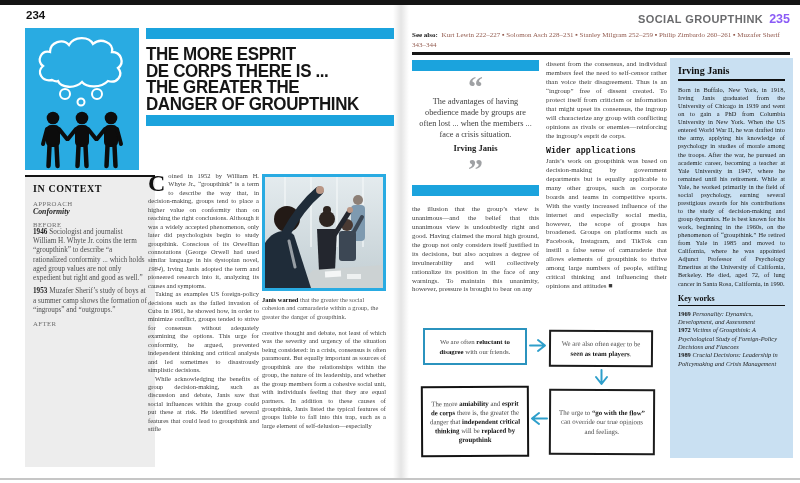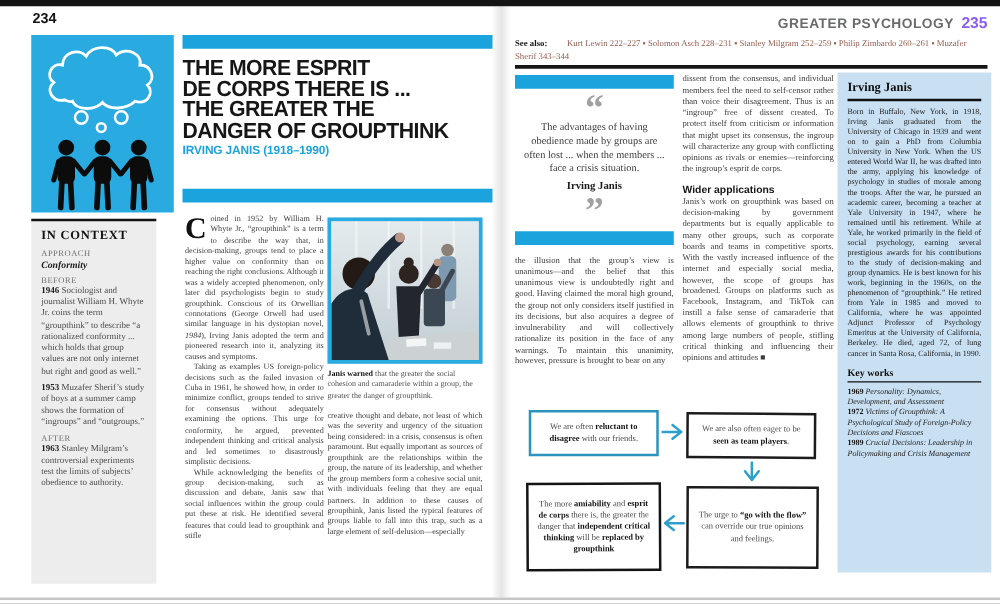--- a/index.html
+++ b/index.html
@@ -12,21 +12,21 @@
   .pageno{position:absolute;font-family:"Liberation Sans",sans-serif;font-weight:800;font-size:11.5px;color:#141414;}
   
   .fig-box{position:absolute;left:25px;top:28px;width:114px;height:142px;background:#29abe2;}
   .title-block{position:absolute;left:146px;top:28px;width:248px;}
   .bar{height:11px;background:#1ba3dd;}
   .title-block h1{margin:7px 0 3px 0;font-family:"Liberation Sans",sans-serif;font-weight:800;
       font-size:17.5px;line-height:16.5px;letter-spacing:-0.4px;color:#161616;
       transform:scaleX(.97);transform-origin:0 0;white-space:nowrap;}
   .subtitle{font-family:"Liberation Sans",sans-serif;font-weight:800;font-size:9.5px;color:#1ba3dd;
       letter-spacing:-0.1px;margin-bottom:25px;}
-  .in-context{position:absolute;left:25px;top:175px;width:100px;height:292px;background:#ededed;
+  .in-context{position:absolute;left:25px;top:175px;width:130px;height:292px;background:#ededed;
       border-top:2px solid #141414;padding:6px 8px;box-sizing:border-box;overflow:hidden;}
   .in-context h2{margin:0 0 6px 0;font-size:10px;font-weight:800;letter-spacing:.6px;color:#111;}
   .ic-label{font-size:6.8px;letter-spacing:.4px;color:#6e6e6e;margin-top:5px;}
   .ic-strong{font-size:7.8px;font-weight:800;color:#1c1c1c;margin-bottom:2px;font-style:italic;}
   .ic-item{margin:0 0 4px 0;font-size:7.2px;line-height:1.28;color:#4d4d4d;text-align:left;}
   .ic-item .year{font-weight:800;color:#1c1c1c;}
   .col{position:absolute;}
   .colL1{left:148px;top:172px;width:111px;}
   .colL2{left:262px;top:329px;width:124px;}
   .body{margin:0;font-size:6.5px;line-height:1.3;text-align:justify;color:#3c3c3c;}
@@ -35,32 +35,32 @@
   .photo{position:absolute;left:262px;top:174px;width:124px;height:117px;border:3px solid #29abe2;box-sizing:border-box;background:#d7e0e3;}
   .photo svg{display:block;}
   .caption{position:absolute;left:262px;top:296px;width:124px;font-size:6.4px;line-height:1.3;color:#555;}
   .b{font-weight:800;color:#141414;}
   .i{font-style:italic;}
   
   .rp-header{position:absolute;right:10px;top:9px;font-family:"Liberation Sans",sans-serif;white-space:nowrap;}
   .rp-header .section{font-weight:700;font-size:11px;letter-spacing:.4px;color:#6a6b6d;margin-right:6px;}
   .rp-header .pn{font-weight:800;font-size:12.5px;color:#8b5cf6;}
   .see-also{position:absolute;left:412px;top:30px;width:378px;font-size:7px;line-height:1.45;color:#935c50;}
-  .sa-label{font-weight:800;color:#141414;margin-right:14px;}
+  .sa-label{font-weight:800;color:#141414;margin-right:2px;}
   .rule{position:absolute;left:412px;top:52px;width:378px;height:2.5px;background:#161616;}
   .rcol1{position:absolute;left:412px;top:60px;width:127px;}
   .rcol2{position:absolute;left:546px;top:60px;width:121px;}
   .rbody{font-size:6.9px;line-height:1.3;}
   .quote{text-align:center;padding:2px 6px 4px 6px;}
   .qmark{font-size:30px;line-height:.9;color:#9fa1a4;font-weight:700;height:22px;}
   .qmark.close{height:26px;}
   .qtext{font-size:8.3px;line-height:1.32;color:#3c3c3c;margin:2px 0 2px 0;}
   .qattr{font-size:8.6px;font-weight:800;color:#1c1c1c;margin-bottom:2px;}
   .rcol1 .body{margin-top:9px;}
-  .subhead{margin:5px 0 2px 0;font-family:Liberation Sans, sans-serif;font-size:8.3px;font-weight:800;color:#151515;}
+  .subhead{margin:5px 0 2px 0;font-family:Liberation Mono, monospace;font-size:8.3px;font-weight:800;color:#151515;}
   
   .dbox{position:absolute;background:#fff;display:flex;align-items:center;justify-content:center;
         box-sizing:border-box;text-align:center;padding:3px 6px;}
   .dtxt{font-size:6.8px;line-height:1.35;color:#4a4a4a;}
   .boxA{left:423px;top:328px;width:104px;height:37px;border:2px solid #2b93be;}
   .boxB{left:549px;top:330px;width:104px;height:37px;border:2px solid #1c1c1c;transform:rotate(.4deg);}
   .boxC{left:421px;top:386px;width:108px;height:71px;border:2.5px solid #141414;transform:rotate(-.3deg);}
   .boxD{left:549px;top:389px;width:106px;height:66px;border:2px solid #1c1c1c;transform:rotate(.3deg);}
   .arrow{position:absolute;}
   
@@ -105,33 +105,31 @@
         <line x1="92" y1="101" x2="96" y2="116" stroke-width="4"></line>
         <line x1="82.5" y1="118" x2="81.5" y2="138" stroke-width="4.5"></line>
         <line x1="89.5" y1="118" x2="90.5" y2="138" stroke-width="4.5"></line>
       </g>
     </svg>
   </div>
 
   <div class="title-block">
     <div class="bar"></div>
     <h1><span>THE MORE ESPRIT</span><br><span>DE CORPS THERE IS ...</span><br><span>THE GREATER THE</span><br><span>DANGER OF GROUPTHINK</span></h1>
-    <div class="subtitle">IRVING JANIS (1918–1990)</div>
     <div class="bar"></div>
   </div>
 
   <aside class="in-context">
     <h2>IN CONTEXT</h2>
     <div class="ic-label">APPROACH</div>
     <div class="ic-strong">Conformity</div>
     <div class="ic-label">BEFORE</div>
-    <p class="ic-item"><span class="year">1946</span> <span>Sociologist and journalist William H. Whyte Jr. coins the term “groupthink” to describe “a rationalized conformity ... which holds that group values are not only internet but right and good as well.”</span></p>
+    <p class="ic-item"><span class="year">1946</span> <span>Sociologist and journalist William H. Whyte Jr. coins the term “groupthink” to describe “a rationalized conformity ... which holds aged group values are not only expedient but right and good as well.”</span></p>
     <p class="ic-item"><span class="year">1953</span> <span>Muzafer Sherif’s study of boys at a summer camp shows the formation of “ingroups” and “outgroups.”</span></p>
     <div class="ic-label">AFTER</div>
-    <p class="ic-item"><span class="year">1963</span> <span>Stanley Milgram’s controversial experiments test the limits of subjects’ obedience to authority.</span></p>
   </aside>
 
   <div class="col colL1">
     <p class="body"><span class="dropcap">C</span><span><span>oined in 1952 by William H. Whyte Jr., “groupthink” is a term to describe the way that, in decision-making, groups tend to place a higher value on conformity than on reaching the right conclusions. Although it was a widely accepted phenomenon, only later did psychologists begin to study groupthink. Conscious of its Orwellian connotations (George Orwell had used similar language in his dystopian novel, </span><span class="i">1984</span><span>), Irving Janis adopted the term and pioneered research into it, analyzing its causes and symptoms.</span></span></p>
     <p class="body ind">Taking as examples US foreign-policy decisions such as the failed invasion of Cuba in 1961, he showed how, in order to minimize conflict, groups tended to strive for consensus without adequately examining the options. This urge for conformity, he argued, prevented independent thinking and critical analysis and led sometimes to disastrously simplistic decisions.</p>
     <p class="body ind">While acknowledging the benefits of group decision-making, such as discussion and debate, Janis saw that social influences within the group could put these at risk. He identified several features that could lead to groupthink and stifle</p>
   </div>
 
   <div class="photo">
     <svg width="118" height="111" viewBox="0 0 118 111">
@@ -168,21 +166,21 @@
       <path d="M24 64 L30 90" stroke="#e8eaec" stroke-width="3" stroke-linecap="round" opacity=".6"></path>
     </svg>
   </div>
   <div class="caption"><span class="b">Janis warned</span><span> that the greater the social cohesion and camaraderie within a group, the greater the danger of groupthink.</span></div>
 
   <div class="col colL2">
     <p class="body">creative thought and debate, not least of which was the severity and urgency of the situation being considered: in a crisis, consensus is often paramount. But equally important as sources of groupthink are the relationships within the group, the nature of its leadership, and whether the group members form a cohesive social unit, with individuals feeling that they are equal partners. In addition to these causes of groupthink, Janis listed the typical features of groups liable to fall into this trap, such as a large element of self-delusion—especially</p>
   </div>
 
   <div class="rp-header">
-    <span class="section">GREATER PSYCHOLOGY</span><span class="pn">235</span>
+    <span class="section">SOCIAL GROUPTHINK</span><span class="pn">235</span>
   </div>
 
   <div class="see-also">
     <span class="sa-label">See also:</span>
     <span class="sa-refs">Kurt Lewin 222–227 ▪ Solomon Asch 228–231 ▪ Stanley Milgram 252–259 ▪ Philip Zimbardo 260–261 ▪ Muzafer Sherif 343–344</span>
   </div>
   <div class="rule"></div>
 
   <div class="rcol1">
     <div class="bar"></div>

